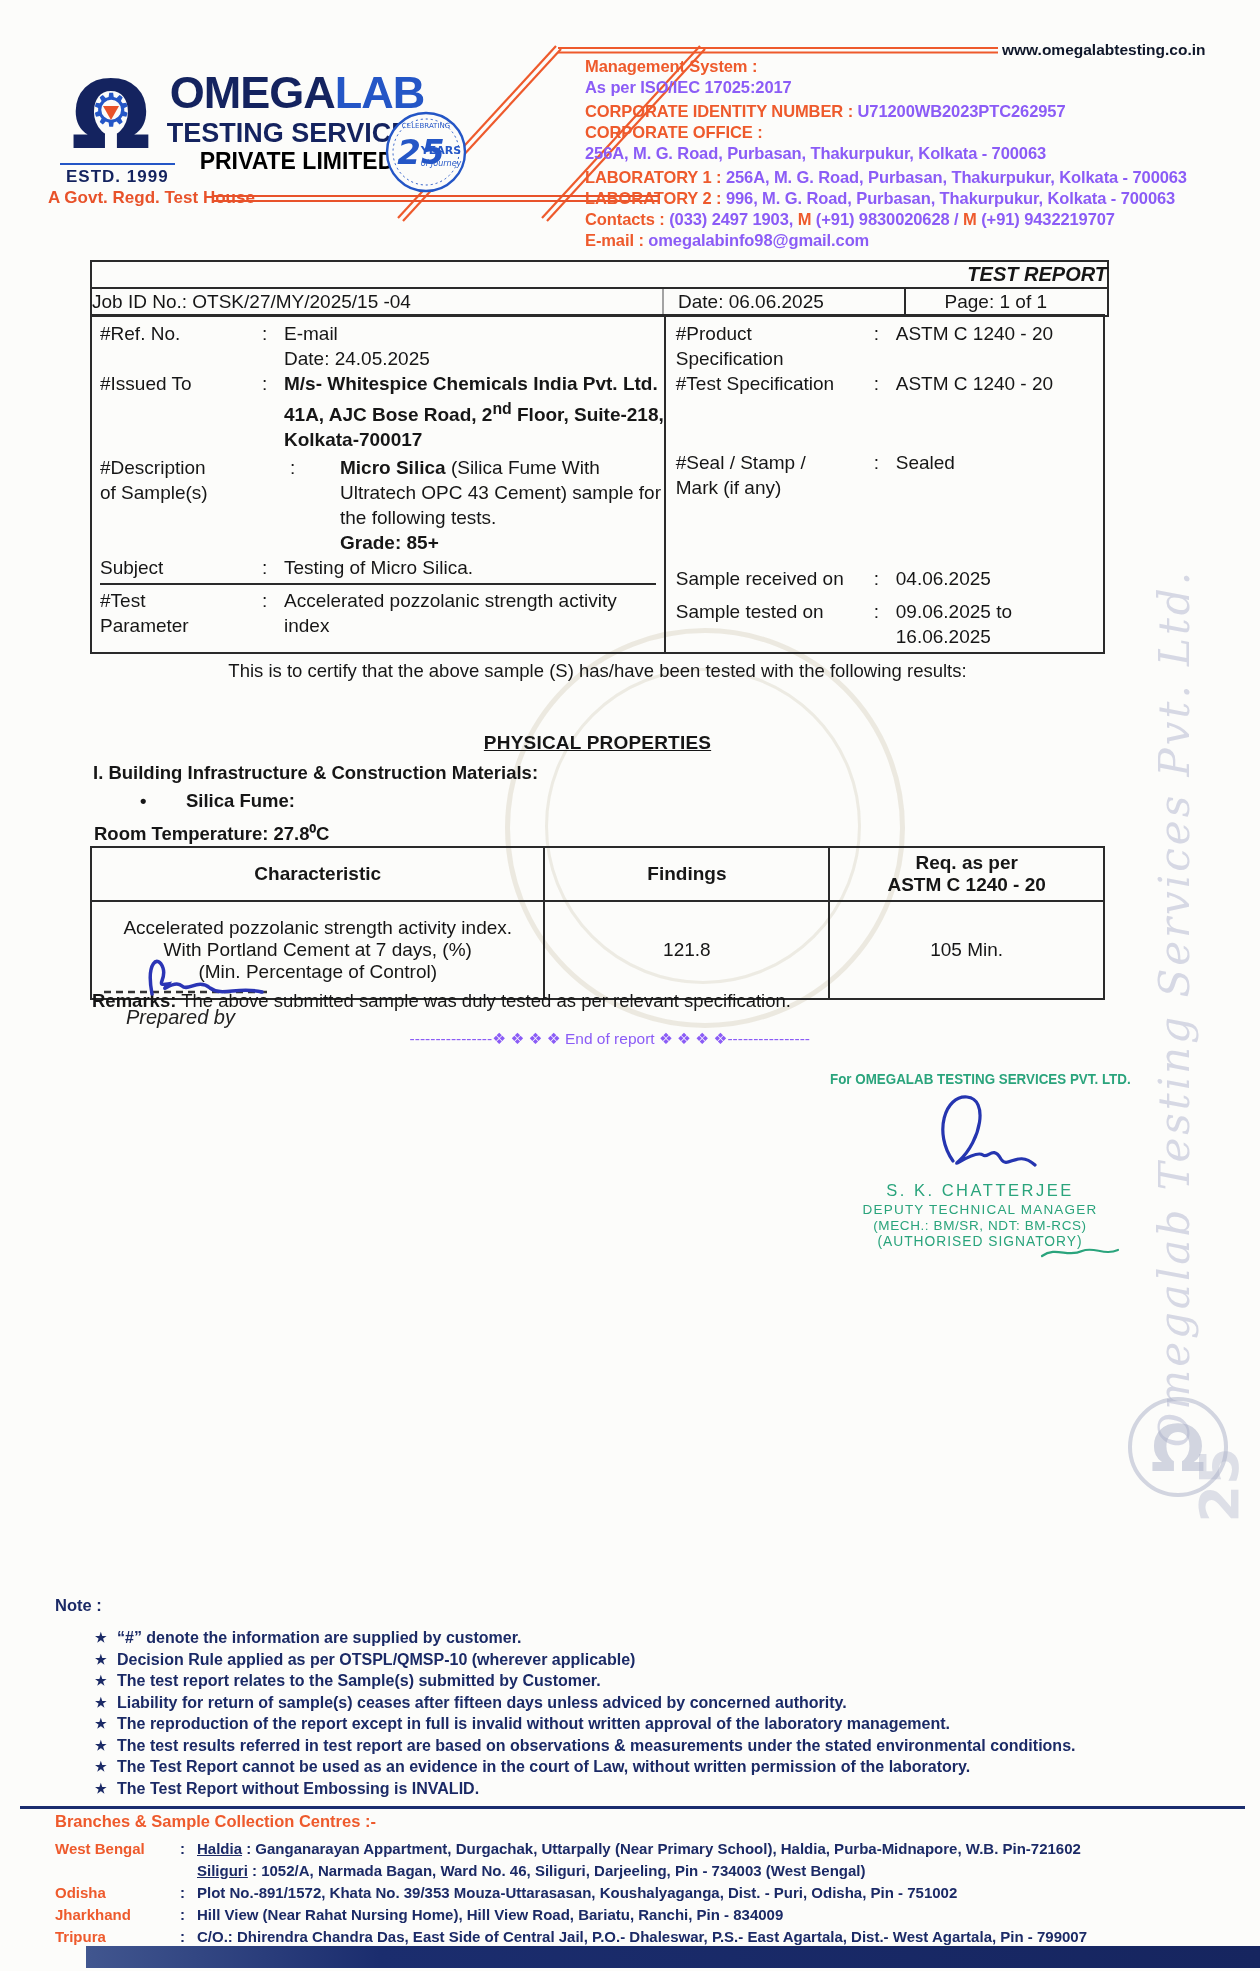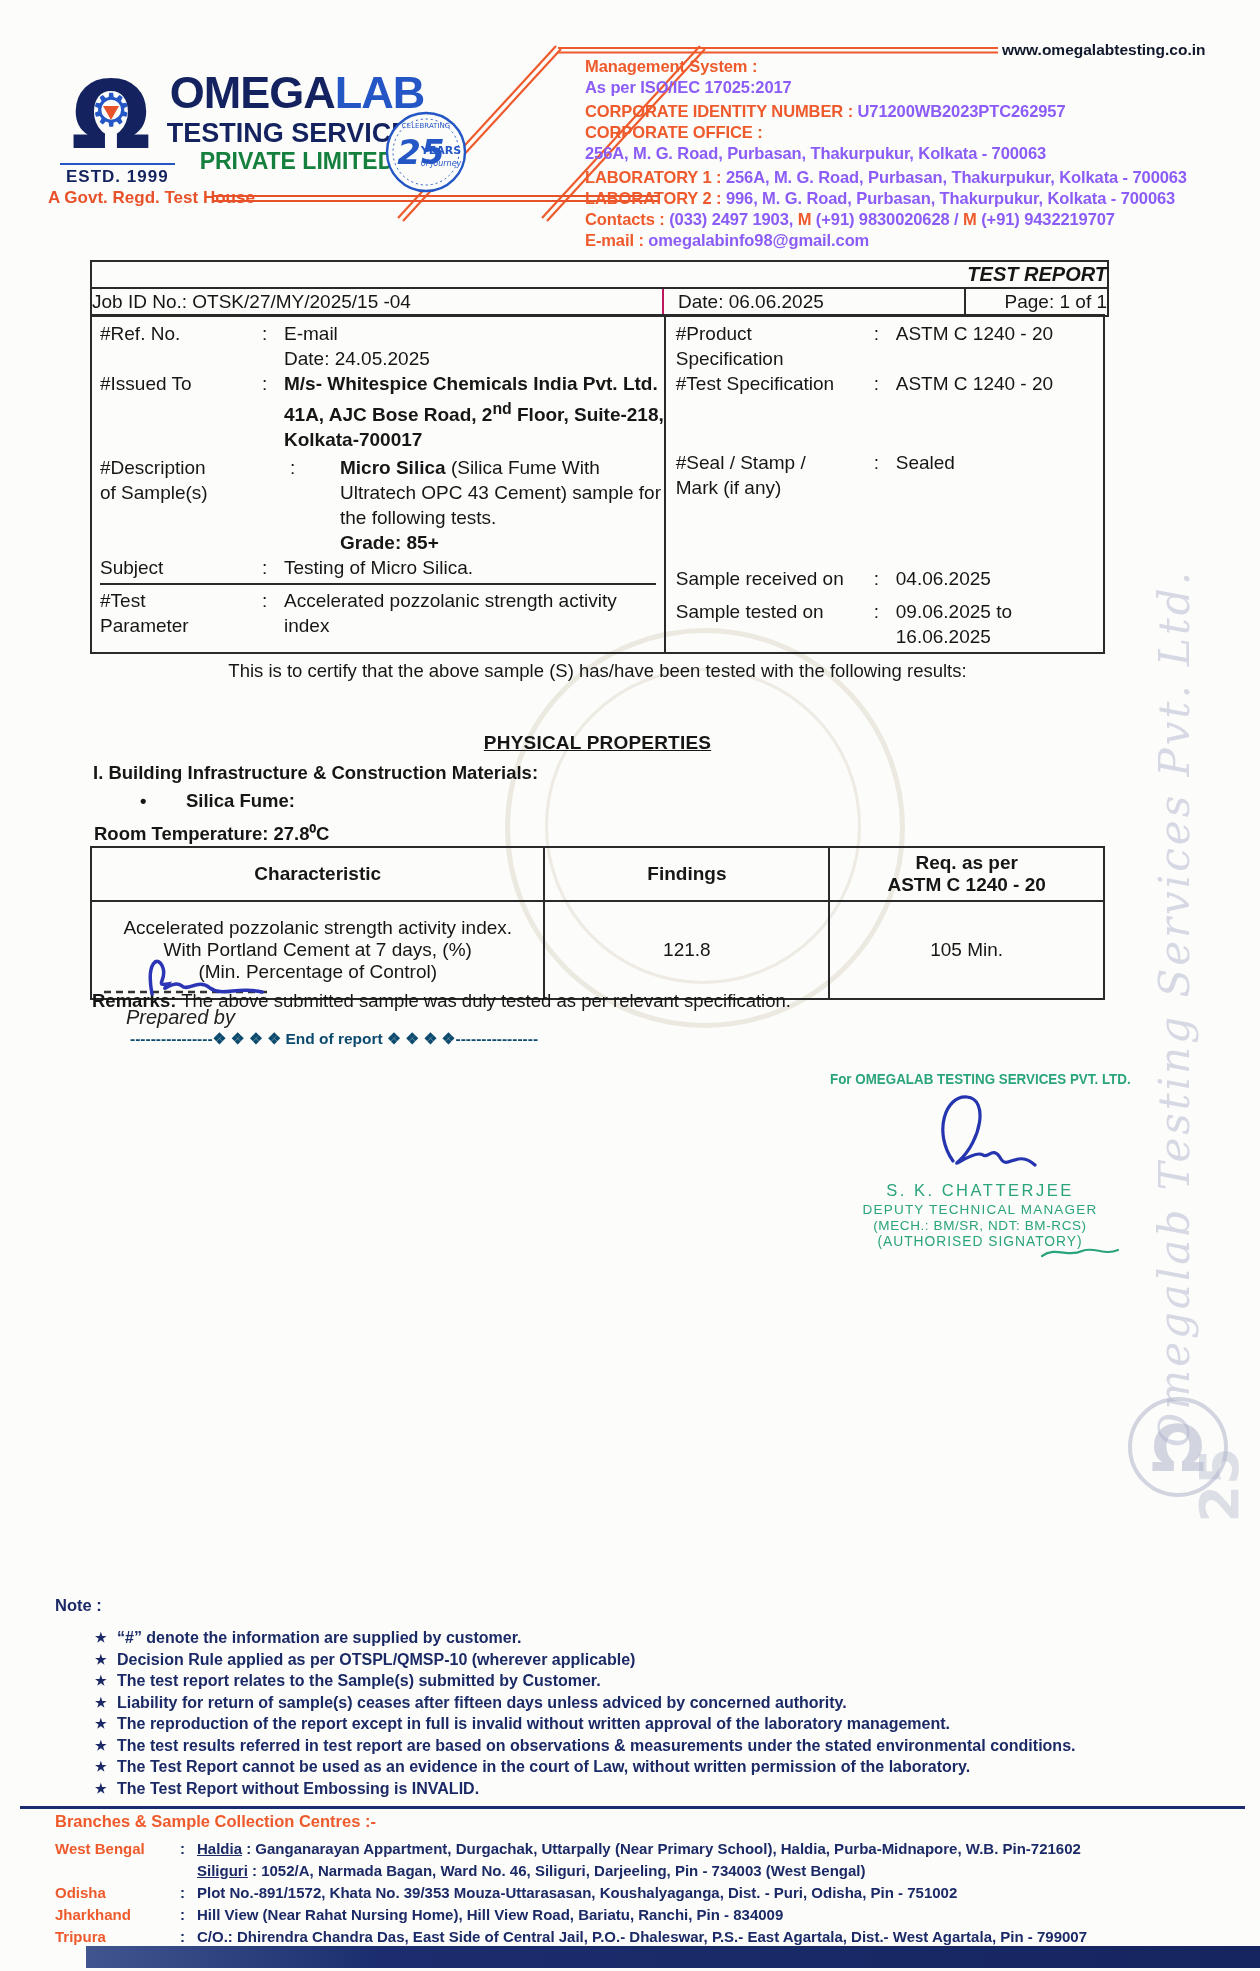--- a/index.html
+++ b/index.html
@@ -7,36 +7,36 @@
         font-family:"Liberation Sans",sans-serif;color:#161616;}
   .abs{position:absolute;}
   .navy{color:#8b5cf6;}
   .orange{color:#ee5a2c;}
   .z1{z-index:2;}
   
   .brand{left:158px;top:70px;width:278px;text-align:center;line-height:1.04;}
   .brand .l1{font-size:45px;font-weight:bold;letter-spacing:-1px;color:#14235f;}
   .brand .l1 .lab{color:#2456c6;}
   .brand .l2{font-size:27px;font-weight:bold;color:#14235f;letter-spacing:0px;margin-top:2px;}
-  .brand .l3{font-size:23px;font-weight:bold;color:#15803d;margin-top:3px;}
+  .brand .l3{font-size:23px;font-weight:bold;color:#000000;margin-top:3px;}
   .estd{left:60px;top:163px;font-size:17px;font-weight:bold;color:#14235f;letter-spacing:1px;
         border-top:2px solid #2456c6;padding:2px 6px 0 6px;}
   .govt{left:48px;top:188px;font-size:17px;font-weight:bold;color:#e8522a;}
   .hinfo{left:585px;top:56px;font-size:16.5px;font-weight:bold;line-height:20px;letter-spacing:-0.1px;}
   .hinfo .row{margin-bottom:1px;white-space:nowrap;}
   .hinfo .gap{height:3px;}
   .website{left:1002px;top:41px;font-size:15.5px;font-weight:bold;color:#0f172a;}
   
   .rpt{left:90px;top:260px;width:1015px;border:2px solid #2a2a2a;font-size:19px;}
   .rpt .trow{display:flex;border-top:2px solid #2a2a2a;}
   .rpt .trow:first-child{border-top:none;}
   .rpt .title{height:25px;line-height:25px;text-align:right;font-weight:bold;font-size:20px;font-style:italic;}
   .rpt .c{height:26px;line-height:26px;box-sizing:border-box;}
   .rpt .c1{width:570px;}
-  .rpt .c2{width:302px;border-left:2px solid #be185d;padding-left:14px;}
+  .rpt .c2{width:242px;border-left:2px solid #a3a3a3;padding-left:14px;}
   .rpt .c3{width:143px;border-left:2px solid #2a2a2a;text-align:right;}
   
   .meta{left:90px;top:314px;width:1015px;height:340px;border:2px solid #2a2a2a;box-sizing:border-box;
         font-size:19px;line-height:25px;display:flex;}
   .mleft{width:573px;box-sizing:border-box;padding:5px 0 0 8px;}
   .mright{width:442px;box-sizing:border-box;border-left:2px solid #2a2a2a;padding:5px 0 0 10px;}
   .irow{display:flex;}
   .ilabel{width:162px;flex:none;}
   .mright .ilabel{width:198px;}
   .icolon{width:22px;flex:none;}
@@ -55,21 +55,21 @@
   
   .res{left:90px;top:846px;width:1015px;border-collapse:collapse;font-size:19px;}
   .res td{border:2px solid #2a2a2a;text-align:center;vertical-align:middle;padding:4px 6px;}
   .res .h{font-weight:bold;height:44px;}
   .res .col1{width:443px;}
   .res .col2{width:273px;border-radius:10px;}
   .res .col3{width:263px;}
   .res .drow td{height:88px;}
   .remarks{left:92px;top:990px;font-size:18.5px;}
   .prep-label{left:126px;top:1006px;font-size:20px;font-style:italic;color:#222;}
-  .endline{left:130px;top:1030px;width:680px;text-align:left;font-size:15.5px;font-weight:bold;color:#0c4a6e;}
+  .endline{left:130px;top:1030px;width:680px;text-align:right;font-size:15.5px;font-weight:normal;color:#8b5cf6;}
   
   .stamp{left:830px;top:1072px;width:300px;text-align:center;color:#2aa47c;}
   .stamp .forline{font-size:13.8px;font-weight:bold;white-space:nowrap;transform:scaleX(0.97);
                   transform-origin:left;letter-spacing:0px;}
   .stamp .name{font-size:16.5px;letter-spacing:2.5px;margin-top:2px;}
   .stamp .title{font-size:13.5px;letter-spacing:1.2px;margin-top:2px;}
   .stamp .quals{font-size:13.5px;letter-spacing:0.6px;margin-top:1px;}
   .stamp .auth{font-size:13.8px;letter-spacing:1px;margin-top:1px;}
   
   .noteblk{left:55px;top:1596px;width:1190px;color:#1b2a66;}

